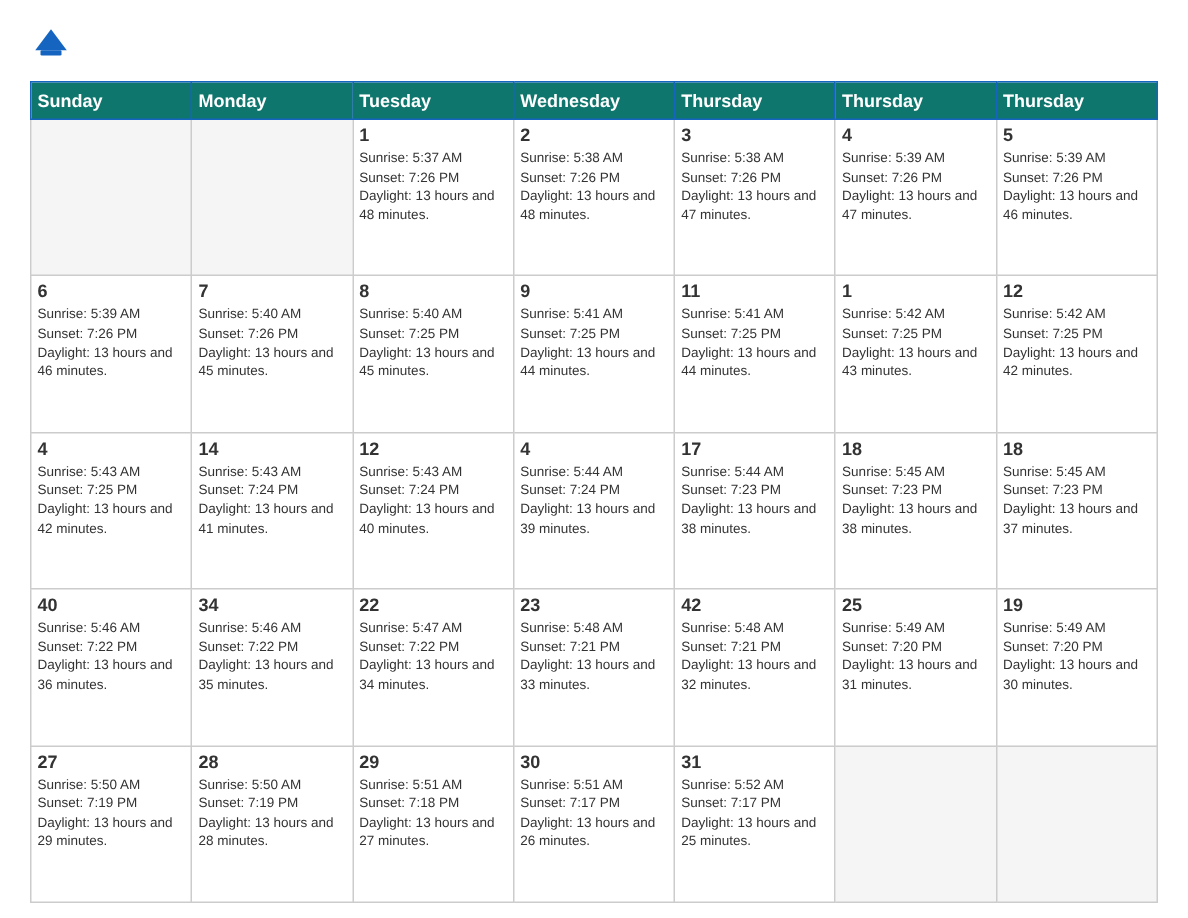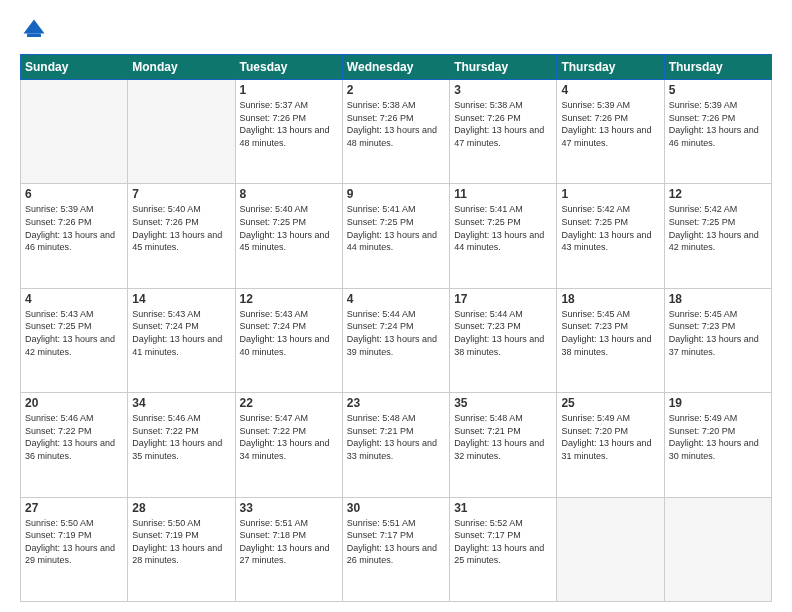--- a/index.html
+++ b/index.html
@@ -217,37 +217,37 @@
             <span class="day-num">18</span>
             <div class="day-info">Sunrise: 5:45 AM<br>Sunset: 7:23 PM<br>Daylight: 13 hours and 38 minutes.</div>
           </td>
           <td>
             <span class="day-num">18</span>
             <div class="day-info">Sunrise: 5:45 AM<br>Sunset: 7:23 PM<br>Daylight: 13 hours and 37 minutes.</div>
           </td>
         </tr>
         <tr>
           <td>
-            <span class="day-num">20</span>
+            <span class="day-num">40</span>
             <div class="day-info">Sunrise: 5:46 AM<br>Sunset: 7:22 PM<br>Daylight: 13 hours and 36 minutes.</div>
           </td>
           <td>
             <span class="day-num">34</span>
             <div class="day-info">Sunrise: 5:46 AM<br>Sunset: 7:22 PM<br>Daylight: 13 hours and 35 minutes.</div>
           </td>
           <td>
             <span class="day-num">22</span>
             <div class="day-info">Sunrise: 5:47 AM<br>Sunset: 7:22 PM<br>Daylight: 13 hours and 34 minutes.</div>
           </td>
           <td>
             <span class="day-num">23</span>
             <div class="day-info">Sunrise: 5:48 AM<br>Sunset: 7:21 PM<br>Daylight: 13 hours and 33 minutes.</div>
           </td>
           <td>
-            <span class="day-num">35</span>
+            <span class="day-num">42</span>
             <div class="day-info">Sunrise: 5:48 AM<br>Sunset: 7:21 PM<br>Daylight: 13 hours and 32 minutes.</div>
           </td>
           <td>
             <span class="day-num">25</span>
             <div class="day-info">Sunrise: 5:49 AM<br>Sunset: 7:20 PM<br>Daylight: 13 hours and 31 minutes.</div>
           </td>
           <td>
             <span class="day-num">19</span>
             <div class="day-info">Sunrise: 5:49 AM<br>Sunset: 7:20 PM<br>Daylight: 13 hours and 30 minutes.</div>
           </td>
@@ -255,21 +255,21 @@
         <tr>
           <td>
             <span class="day-num">27</span>
             <div class="day-info">Sunrise: 5:50 AM<br>Sunset: 7:19 PM<br>Daylight: 13 hours and 29 minutes.</div>
           </td>
           <td>
             <span class="day-num">28</span>
             <div class="day-info">Sunrise: 5:50 AM<br>Sunset: 7:19 PM<br>Daylight: 13 hours and 28 minutes.</div>
           </td>
           <td>
-            <span class="day-num">33</span>
+            <span class="day-num">29</span>
             <div class="day-info">Sunrise: 5:51 AM<br>Sunset: 7:18 PM<br>Daylight: 13 hours and 27 minutes.</div>
           </td>
           <td>
             <span class="day-num">30</span>
             <div class="day-info">Sunrise: 5:51 AM<br>Sunset: 7:17 PM<br>Daylight: 13 hours and 26 minutes.</div>
           </td>
           <td>
             <span class="day-num">31</span>
             <div class="day-info">Sunrise: 5:52 AM<br>Sunset: 7:17 PM<br>Daylight: 13 hours and 25 minutes.</div>
           </td>

